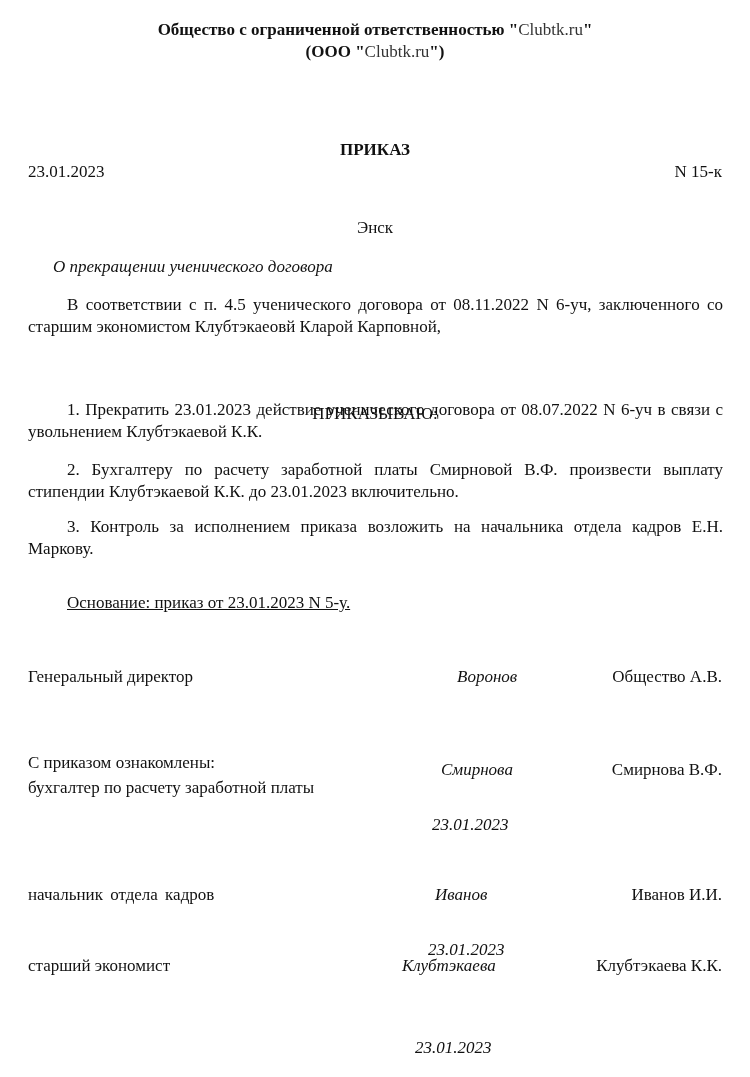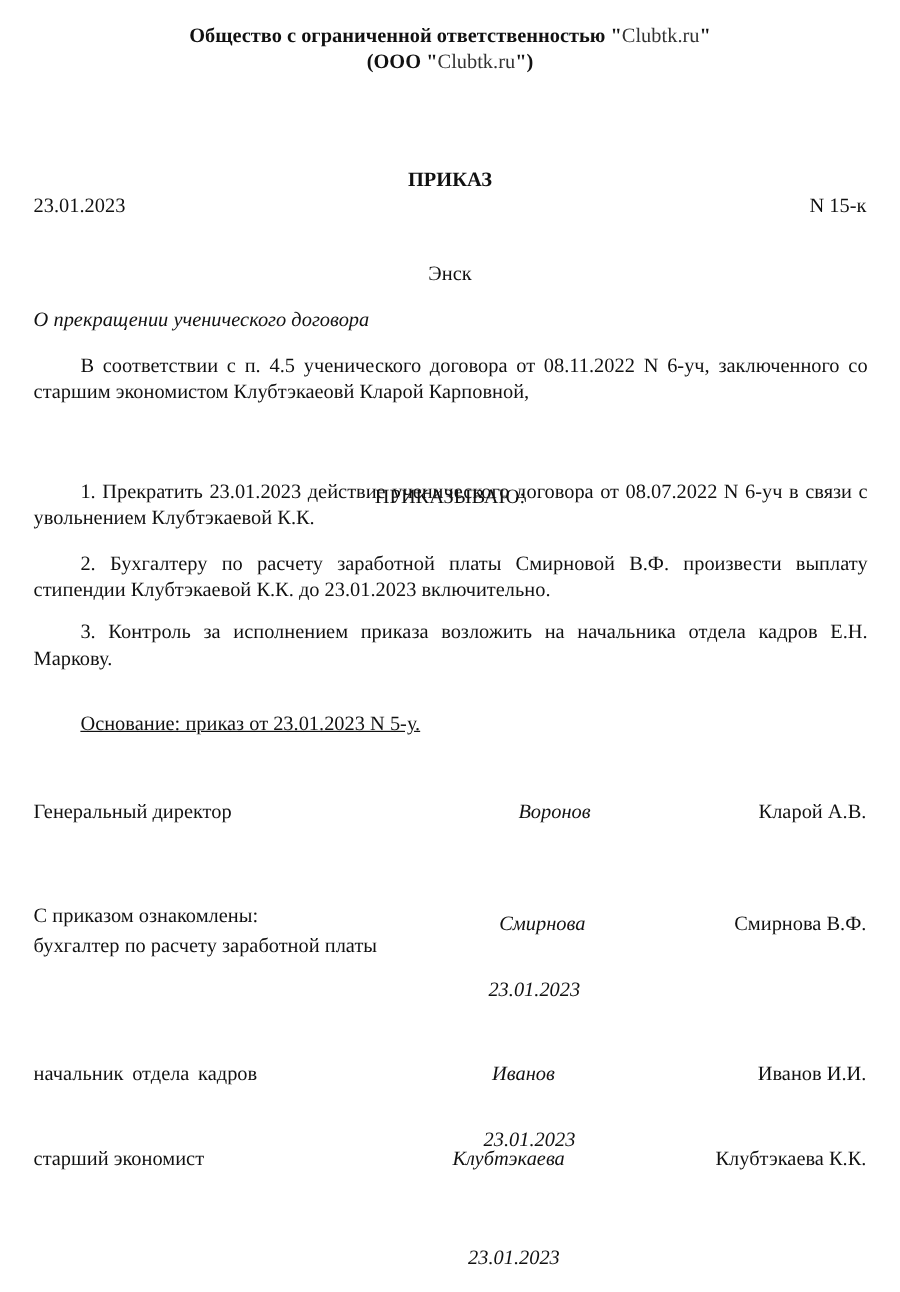--- a/index.html
+++ b/index.html
@@ -2,21 +2,21 @@
 <html><head>
 <meta charset="utf-8">
 <style>
   html, body { margin: 0; padding: 0; background: #ffffff; }
   body { width: 750px; height: 1077px; position: relative; overflow: hidden;
          font-family: "Liberation Serif", serif; color: #111; font-size: 17px; }
   .abs { position: absolute; white-space: nowrap; line-height: 22px; }
   .center { left: 0; width: 750px; text-align: center; }
   .bold { font-weight: bold; }
   .lite { font-weight: normal; color: #333; }
-  .ital { font-style: italic; }
+  .ital { font-style: italic; margin-left: 25px; }
   .para { position: absolute; left: 28px; width: 695px; text-align: justify; line-height: 22px; }
   .para .ind { display: inline-block; width: 39px; }
   .right { text-align: right; }
 </style>
 </head>
 <body>
 
 <div class="abs center bold" style="top:19px;">
   <span>Общество с ограниченной ответственностью "</span><span class="lite">Clubtk.ru</span><span>"</span>
 </div>
@@ -35,21 +35,21 @@
 <div class="abs center" style="top:359px;margin-top:44px;">ПРИКАЗЫВАЮ:</div>
 
 <div class="para" style="top:399px;"><span class="ind"></span><span>1. Прекратить 23.01.2023 действие ученического договора от 08.07.2022 N 6-уч в связи с увольнением Клубтэкаевой К.К.</span></div>
 <div class="para" style="top:459px;"><span class="ind"></span><span>2. Бухгалтеру по расчету заработной платы Смирновой В.Ф. произвести выплату стипендии Клубтэкаевой К.К. до 23.01.2023 включительно.</span></div>
 <div class="para" style="top:516px;"><span class="ind"></span><span>3. Контроль за исполнением приказа возложить на начальника отдела кадров Е.Н. Маркову.</span></div>
 
 <div class="abs" style="top:592px; left:67px;text-decoration:underline;">Основание: приказ от 23.01.2023 N 5-у.</div>
 
 <div class="abs" style="top:666px; left:28px;">Генеральный директор</div>
 <div class="abs ital" style="top:666px; left:432px;">Воронов</div>
-<div class="abs right" style="top:666px; right:28px;">Кларой  А.В.</div>
+<div class="abs right" style="top:666px; right:28px;">Общество  А.В.</div>
 
 <div class="abs" style="top:724px; left:28px;margin-top:28px;">С приказом ознакомлены:</div>
 
 <div class="abs" style="top:777px; left:28px;">бухгалтер по расчету заработной платы</div>
 <div class="abs ital" style="top:759px; left:416px;">Смирнова</div>
 <div class="abs right" style="top:759px; right:28px;">Смирнова  В.Ф.</div>
 <div class="abs ital" style="top:814px; left:407px;">23.01.2023</div>
 
 <div class="abs" style="top:884px; left:28px; word-spacing:3px;">начальник  отдела  кадров</div>
 <div class="abs ital" style="top:884px; left:410px;">Иванов</div>

